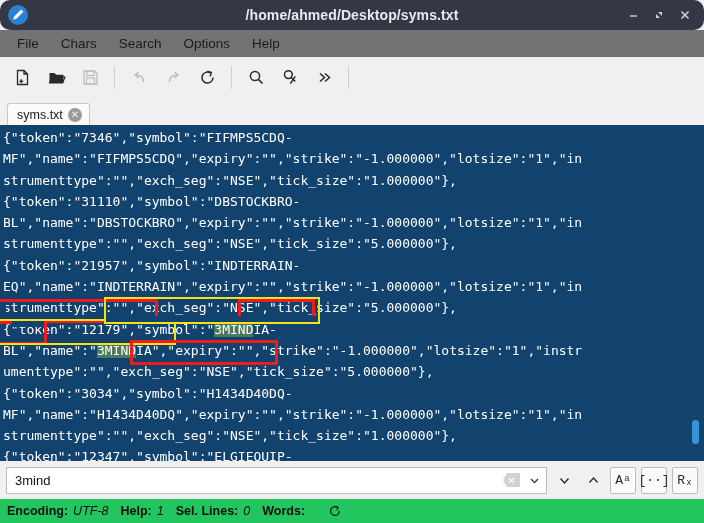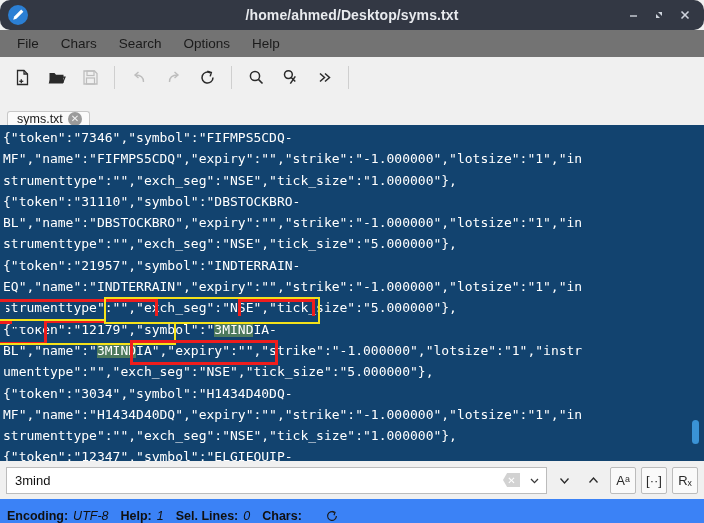--- a/index.html
+++ b/index.html
@@ -51,21 +51,21 @@
   }
   .tb-btn.disabled { color: #bdbdbd; }
   .tb-sep { width: 1px; height: 23px; background: #cfcfcf; margin: 0 6px; }
 
   
   .tabbar {
     height: 27px; background: #f0f0f0; display: flex; align-items: flex-end;
     padding-left: 7px; flex: 0 0 27px;
   }
   .tab {
-    display: flex; align-items: center; gap: 5px; height: 14px;
+    display: flex; align-items: center; gap: 5px; height: 22px;
     padding: 0 7px 0 9px; background: #fbfbfb;
     border: 1px solid #c8c8c8; border-bottom: none;
     border-top-left-radius: 3px; border-top-right-radius: 3px;
     font-size: 12.5px; color: #1b1b1b; cursor: default;
   }
   .tab-close {
     width: 14px; height: 14px; border-radius: 50%; background: #9b9b9b;
     display: flex; align-items: center; justify-content: center;
     color: #f2f2f2; font-size: 10px; line-height: 1; cursor: default;
   }
@@ -107,26 +107,26 @@
     display: flex; align-items: center; justify-content: center;
     color: #ffffff; font-size: 10px;
     clip-path: polygon(0% 50%, 24% 0%, 100% 0%, 100% 100%, 24% 100%);
     cursor: default;
   }
   .find-drop { width: 20px; height: 25px; display: flex; align-items: center; justify-content: center; color: #3a3a3a; cursor: default; }
   .nav-btn { width: 24px; height: 27px; display: flex; align-items: center; justify-content: center; color: #2a2a2a; cursor: default; }
   .opt-btn {
     width: 26px; height: 27px; border: 1px solid #bcbcbc; background: #fafafa;
     display: flex; align-items: center; justify-content: center;
-    font-size: 13px; color: #2a2a2a; cursor: default; border-radius: 2px;
+    font-size: 13px; color: #2a2a2a; cursor: default; border-radius: 2px; font-family: Liberation Mono, monospace;
   }
 
   
   .statusbar {
-    height: 24px; background: #3b82f6; display: flex; align-items: flex-end;
+    height: 24px; background: #22c55e; display: flex; align-items: center;
     padding-left: 7px; gap: 5px; font-size: 12.5px; color: #101010; flex: 0 0 24px;
   }
   .st-label { font-weight: bold; }
   .st-value { font-style: italic; margin-right: 7px; }
   .st-refresh { margin-left: 6px; display: flex; align-items: center; cursor: default; }
 </style>
 </head>
 <body>
 
 <div class="window">
@@ -277,21 +277,21 @@
     <div class="opt-btn">Rₓ</div>
   </div>
 
   <div class="statusbar">
     <span class="st-label">Encoding:</span>
     <span class="st-value">UTF-8</span>
     <span class="st-label">Help:</span>
     <span class="st-value">1</span>
     <span class="st-label">Sel. Lines:</span>
     <span class="st-value">0</span>
-    <span class="st-label">Chars:</span>
+    <span class="st-label">Words:</span>
     <span class="st-value"></span>
     <span class="st-refresh">
       <svg width="14" height="14" viewBox="0 0 14 14">
         <path d="M11.4 7 A4.4 4.4 0 1 1 9.2 3.2" fill="none" stroke="#1b1b1b" stroke-width="1.2"></path>
         <path d="M7 2.2 L10 3.4 L9 6.3" fill="none" stroke="#1b1b1b" stroke-width="1.2"></path>
       </svg>
     </span>
   </div>
 
 </div>

